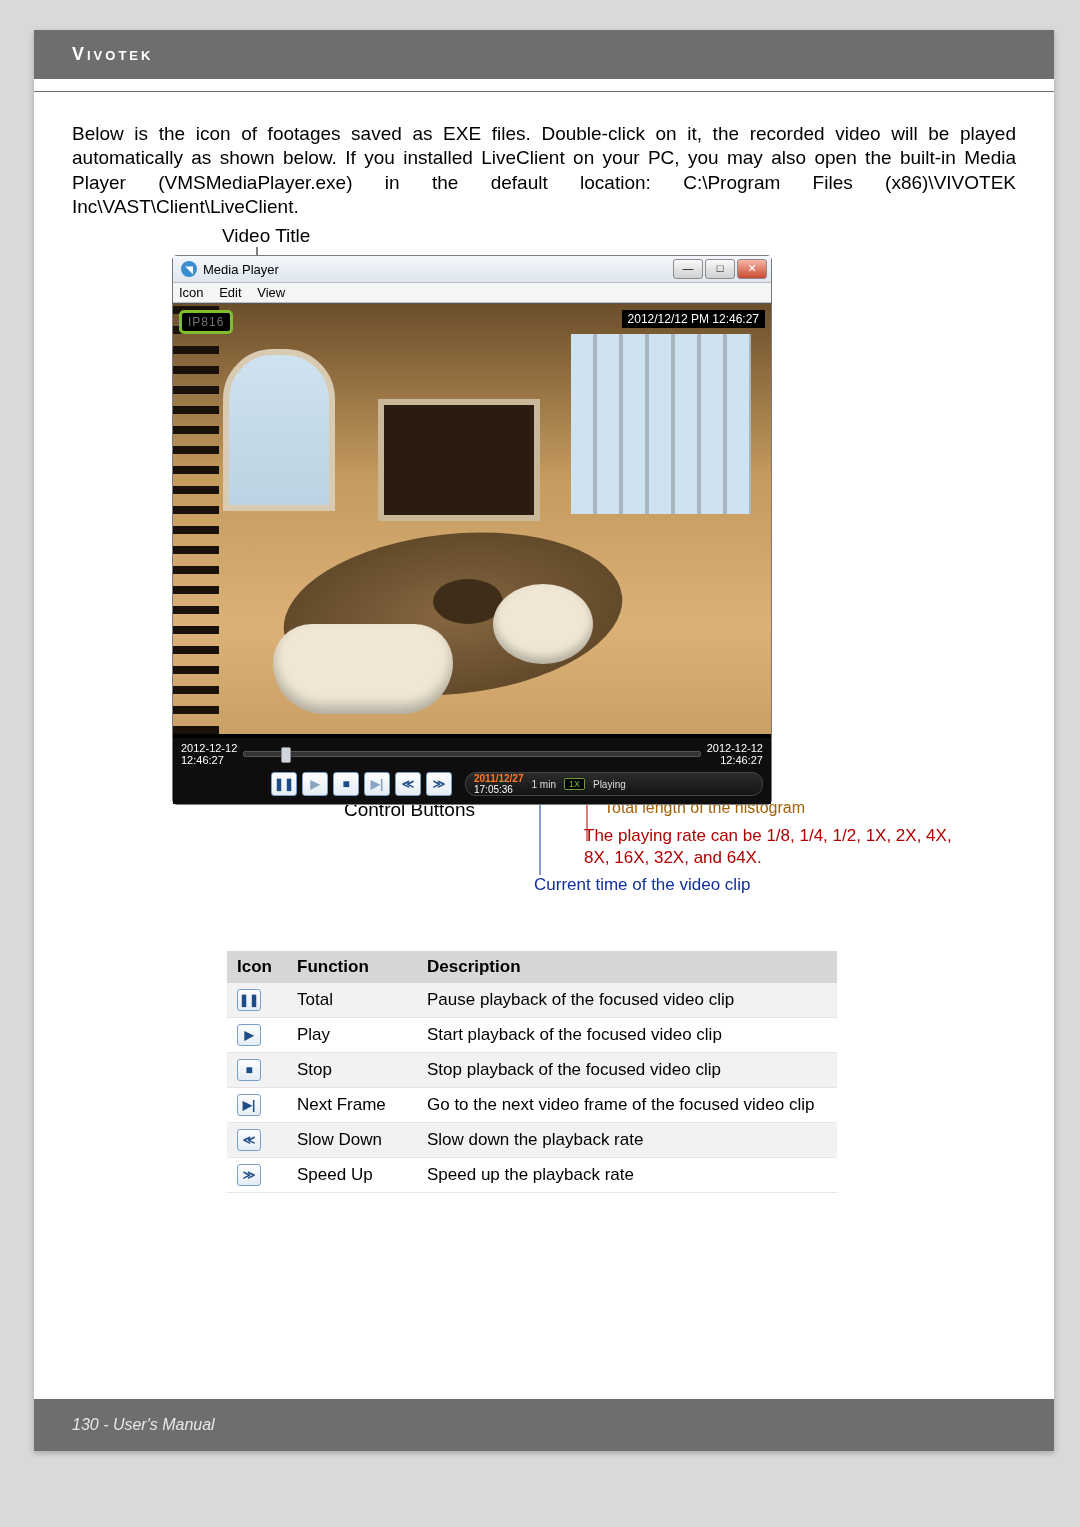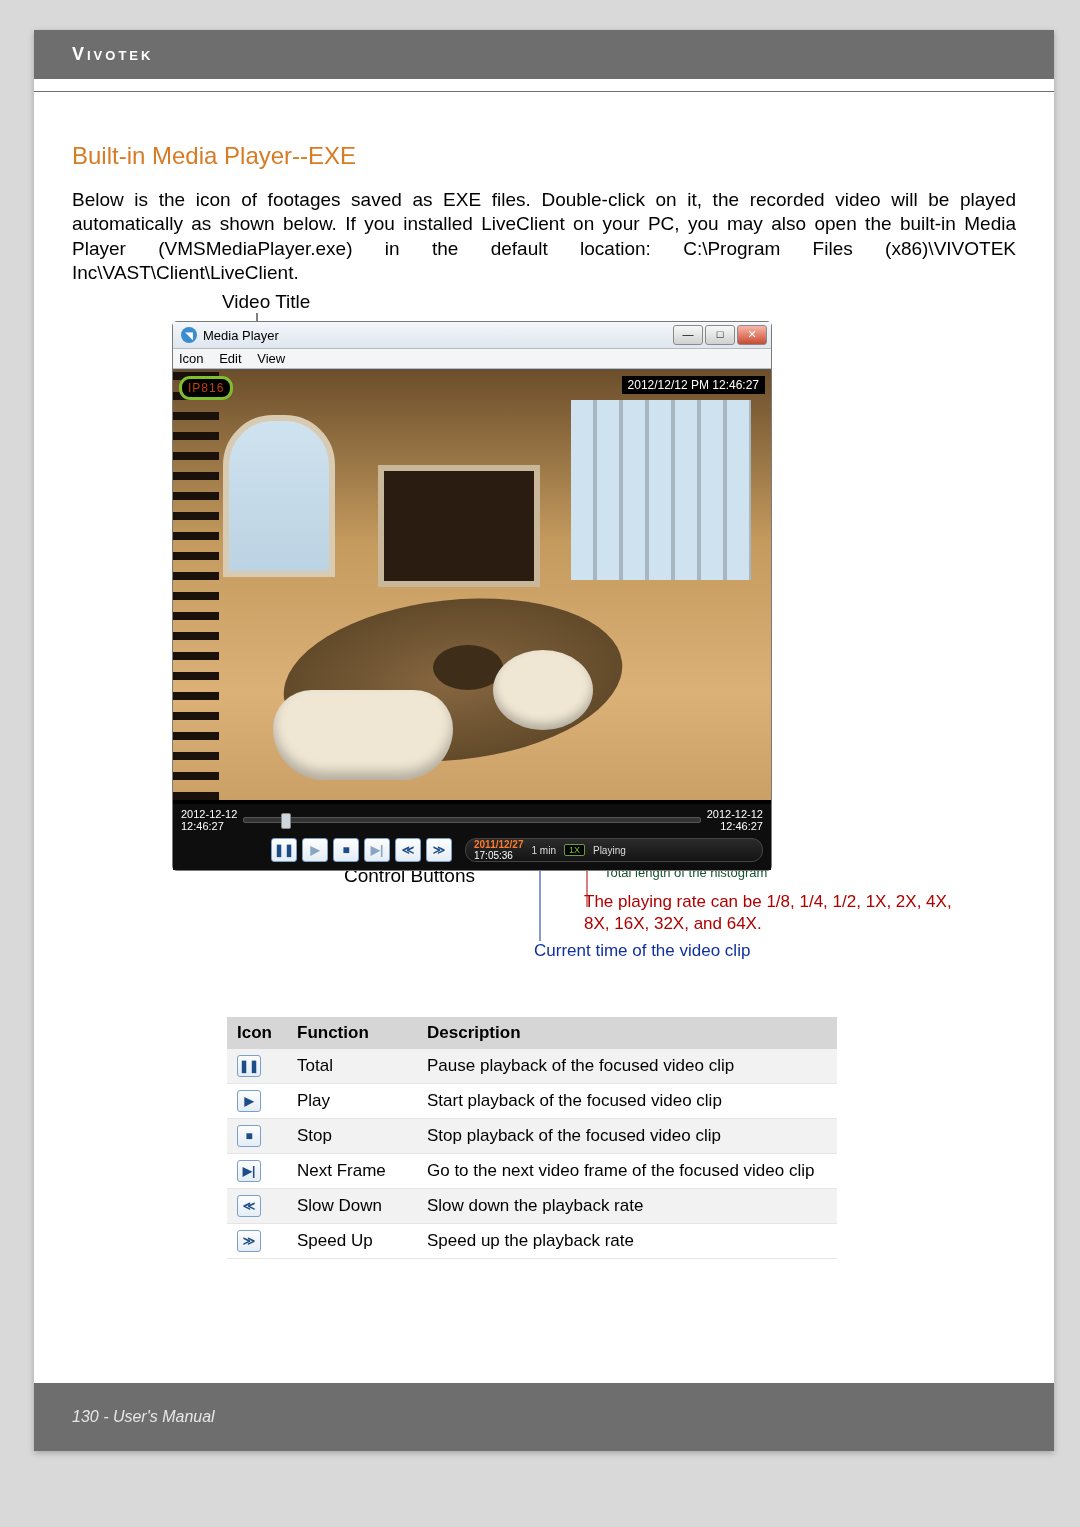--- a/index.html
+++ b/index.html
@@ -45,21 +45,21 @@
   .intro {
     font-size: 19px;
     line-height: 1.28;
     text-align: justify;
     color: #000;
     margin: 0 0 6px 0;
   }
 
   
   .anno { position:absolute; font-size:19px; color:#000; }
-  .anno-green { position:absolute; color:#14532d; font-size:13px; }
+  .anno-green { position:absolute; color:#a16207; font-size:16px; }
   .anno-red  { position:absolute; color:#b00000; font-size:17px; }
   .anno-blue { position:absolute; color:#1030a0; font-size:17px; }
 
   
   .player-wrap {
     position: relative;
     width: 800px;
     margin-left: 100px;
     margin-top: 6px;
     height: 720px;
@@ -98,22 +98,22 @@
   .menubar{ font-size:13px; padding:2px 6px; background:#f3f5f7; border-bottom:1px solid #bcbcbc;}
   .menubar span{ margin-right:12px;}
 
   .video-area{
     position:relative; height:430px;
     background:linear-gradient(#6b4e2b,#c49a5e 40%,#dbb178 75%,#caa066);
     border-top:1px solid #555; border-bottom:2px solid #000;
   }
   .cam-tag{
     position:absolute; left:6px; top:6px; padding:2px 6px;
-    background:#000; color:#c2410c; font-size:12px; letter-spacing:1px;
-    border:3px solid #7fbf2f; border-radius:11px;
+    background:#000; color:#737373; font-size:12px; letter-spacing:1px;
+    border:3px solid #7fbf2f; border-radius:5px;
   }
   .ts-tag{
     position:absolute; right:6px; top:6px; padding:2px 6px;
     background:#000; color:#fff; font-size:12px;
   }
   
   .rug{position:absolute;left:110px;top:230px;width:340px;height:160px;border-radius:50%;
        background:radial-gradient(ellipse at center,#876741 0%,#624a2a 70%,#4e3a20 100%);transform:rotate(-6deg);}
   .sofa{position:absolute;left:100px;top:320px;width:180px;height:90px;border-radius:60px 60px 80px 80px;
         background:#efe6d3;box-shadow:inset 0 -8px 12px rgba(0,0,0,.25);}
@@ -166,35 +166,34 @@
   .icon-cell{ width:40px; }
   .mini-btn{
     width:22px;height:20px;border:1px solid #7aa0c9;border-radius:3px;
     background:linear-gradient(#fdfdfd,#e4edf5);color:#1e4c86;font-size:12px;
     display:inline-flex;align-items:center;justify-content:center;font-weight:bold;
   }
 
   .footer{
     position:absolute;left:0;right:0;bottom:0;height:48px;
     background:#6e6e6e;color:#e7e7e7;font-style:italic;font-size:16px;
-    display:flex;align-items:center;padding:10px 38px;margin-top:16px;
+    display:flex;align-items:center;padding:2px 38px;margin-top:16px;
   }
 </style>
 </head>
 <body>
 
 <div class="page">
 
   <div class="header-bar">
     <span>Vivotek</span>
   </div>
   <div class="rule"></div>
 
   <div class="content">
-    <div class="section-title">Built-in Media Player--EXE</div>
     <p class="intro">Below is the icon of footages saved as EXE files. Double-click on it, the recorded video will be played automatically as shown below. If you installed LiveClient on your PC, you may also open the built-in Media Player (VMSMediaPlayer.exe) in the default location: C:\Program Files (x86)\VIVOTEK Inc\VAST\Client\LiveClient.</p>
 
     <div class="player-wrap">
 
       <span class="anno" style="left:50px;top:0;">Video Title</span>
       <span class="anno" style="left:352px;top:466px;">Timeline Slider</span>
       <span class="anno" style="left:493px;top:495px;">Status Panel</span>
       <span class="anno" style="left:172px;top:574px;">Control Buttons</span>
       <span class="anno-green" style="left:432px;top:574px;">Total length of the histogram</span>
       <span class="anno-red" style="left:412px;top:600px;width:380px;line-height:1.3;">The playing rate can be 1/8, 1/4, 1/2, 1X, 2X, 4X, 8X, 16X, 32X, and 64X.</span>

